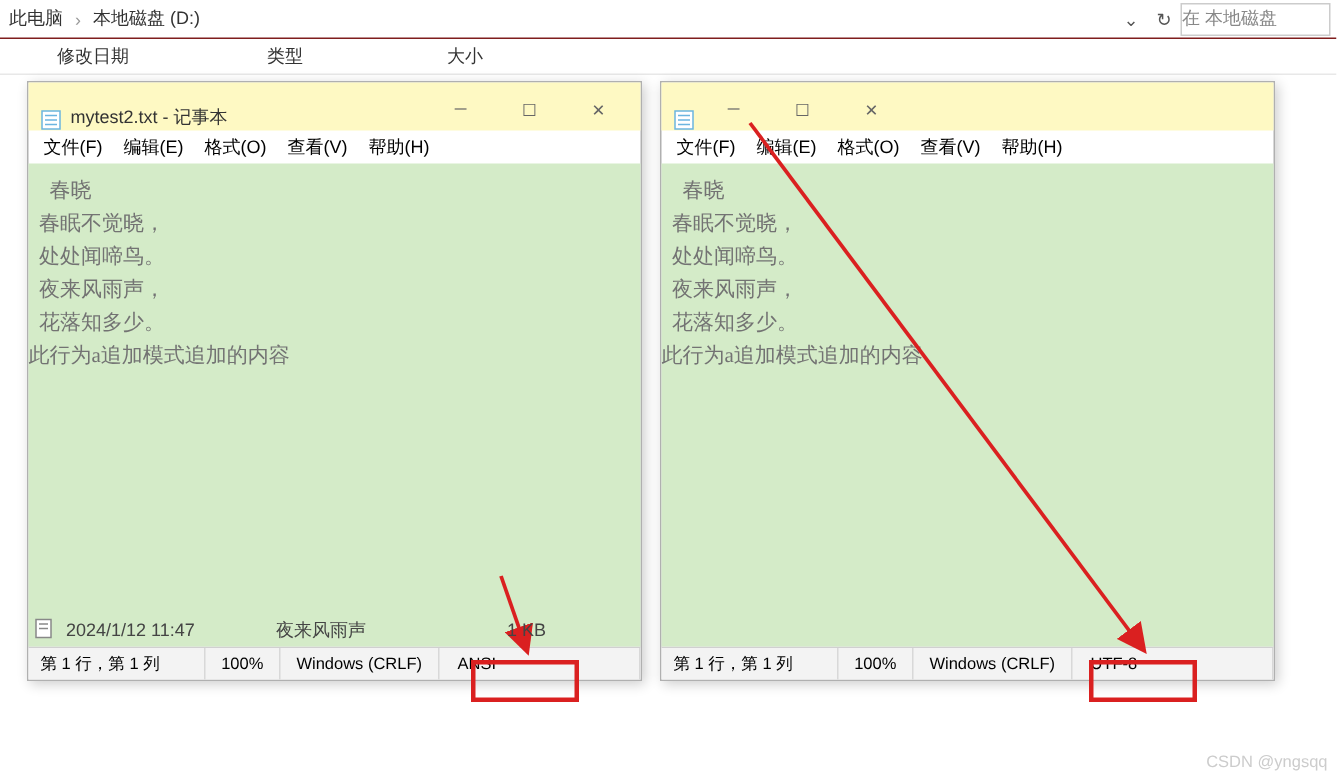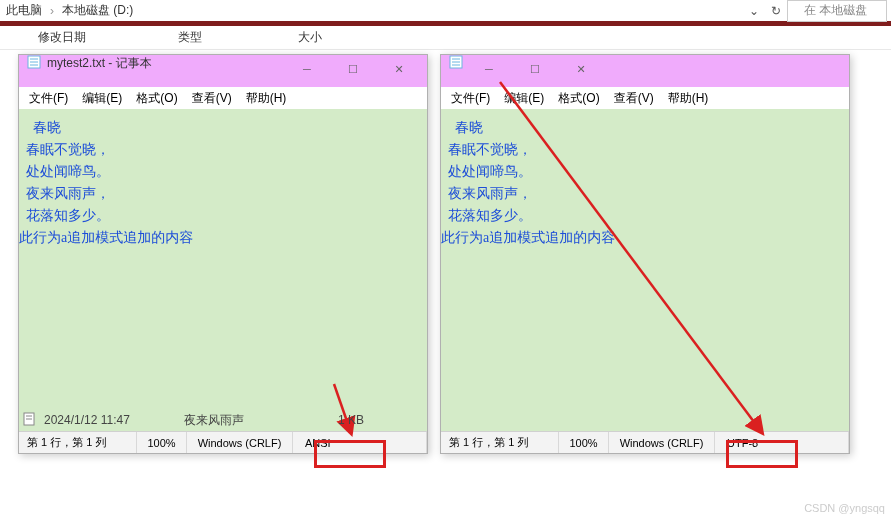--- a/index.html
+++ b/index.html
@@ -1,45 +1,45 @@
 <!DOCTYPE html>
 <html><head>
   <meta charset="utf-8">
   <style>
     * { box-sizing: border-box; margin: 0; padding: 0; }
     body { font-family: "Microsoft YaHei", "SimSun", sans-serif; font-size: 12px; background: #fff; width: 891px; height: 516px; overflow: hidden; position: relative; }
     
-    .explorer-bar { height: 26px; display: flex; align-items: center; padding: 0 4px; border-bottom: 5px solid #7f1d1d; }
+    .explorer-bar { height: 26px; display: flex; align-items: center; padding: 0 4px; border-bottom: 1px solid #7f1d1d; }
     .breadcrumb { flex: 1; display: flex; align-items: center; gap: 4px; color: #333; }
     .breadcrumb span { padding: 0 2px; }
     .chevron { color: #999; }
     .bar-btn { width: 22px; height: 22px; display: flex; align-items: center; justify-content: center; color: #555; cursor: pointer; }
-    .search-box { width: 100px; height: 22px; border: 1px solid #ccc; padding: 0 16px; color: #888; display: flex; align-items: center; }
+    .search-box { width: 100px; height: 22px; border: 1px solid #ccc; padding: 0 0; color: #888; display: flex; align-items: center; }
     
     .columns { height: 24px; display: flex; align-items: center; border-bottom: 1px solid #e8e8e8; padding: 0 22px; color: #333; }
     .col-name { width: 260px; }
     .col-date { width: 140px; margin-left: 16px; }
     .col-type { width: 120px; }
     .col-size { width: 100px; }
     
     .windows-area { position: relative; height: 416px; }
     
     .notepad { position: absolute; width: 410px; height: 400px; background: #fff; border: 1px solid #b0b0b0; box-shadow: 2px 2px 8px rgba(0,0,0,0.2); display: flex; flex-direction: column; }
     .notepad.left { left: 18px; top: 4px; }
     .notepad.right { left: 440px; top: 4px; }
     
-    .titlebar { height: 32px; display: flex; align-items: flex-start; padding: 0 8px; background: #f0abfc; gap: 6px; }
+    .titlebar { height: 32px; display: flex; align-items: flex-end; padding: 0 8px; background: #fef9c3; gap: 6px; }
     .title-icon { width: 14px; height: 14px; display: flex; align-items: center; }
     .title-text { flex: 1; font-size: 12px; color: #333; }
     .win-btn { width: 40px; height: 28px; display: flex; align-items: center; justify-content: center; color: #666; cursor: pointer; font-size: 11px; }
     
     .menubar { height: 22px; display: flex; align-items: center; padding: 0 4px; gap: 2px; font-size: 12px; }
     .menu-item { padding: 2px 6px; cursor: pointer; }
     
-    .content { flex: 1; background: #d4ebc8; padding: 8px 0 0 0; font-size: 14px; line-height: 22px; color: #1d4ed8; position: relative; overflow: hidden; }
+    .content { flex: 1; background: #d4ebc8; padding: 8px 0 0 0; font-size: 14px; line-height: 22px; color: #737373; position: relative; overflow: hidden; }
     .poem { white-space: pre; font-family: "SimSun"; }
     
     .statusbar { height: 22px; border-top: 1px solid #d0d0d0; display: flex; align-items: stretch; font-size: 11px; background: #f3f3f3; }
     .status-seg { border-right: 1px solid #d8d8d8; display: flex; align-items: center; padding: 0 8px; justify-content: center; }
     .seg-pos { width: 118px; justify-content: flex-start; }
     .seg-zoom { width: 50px; }
     .seg-eol { width: 106px; }
     .seg-enc { width: 70px; flex:1; justify-content: flex-start; padding-left: 12px;}
     
     .red-box { position: absolute; border: 3px solid #da2020; pointer-events: none; }

